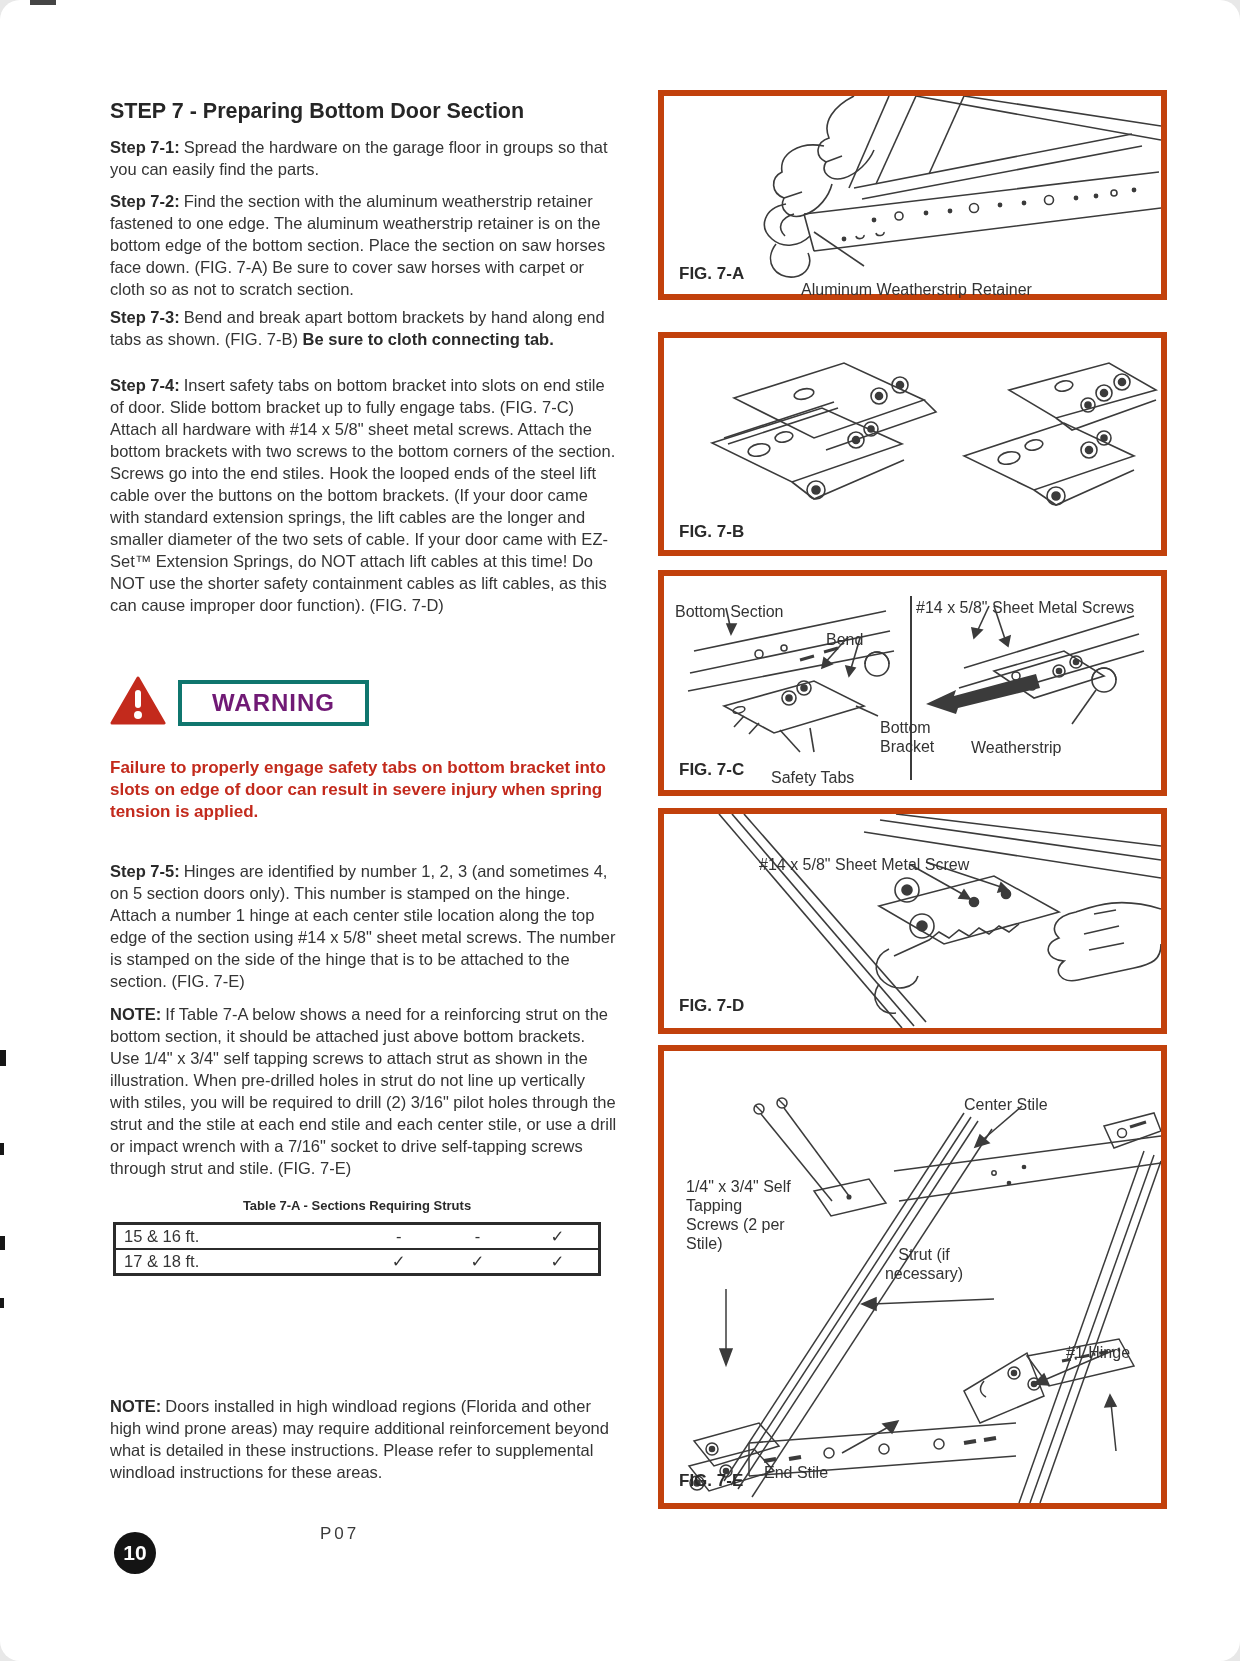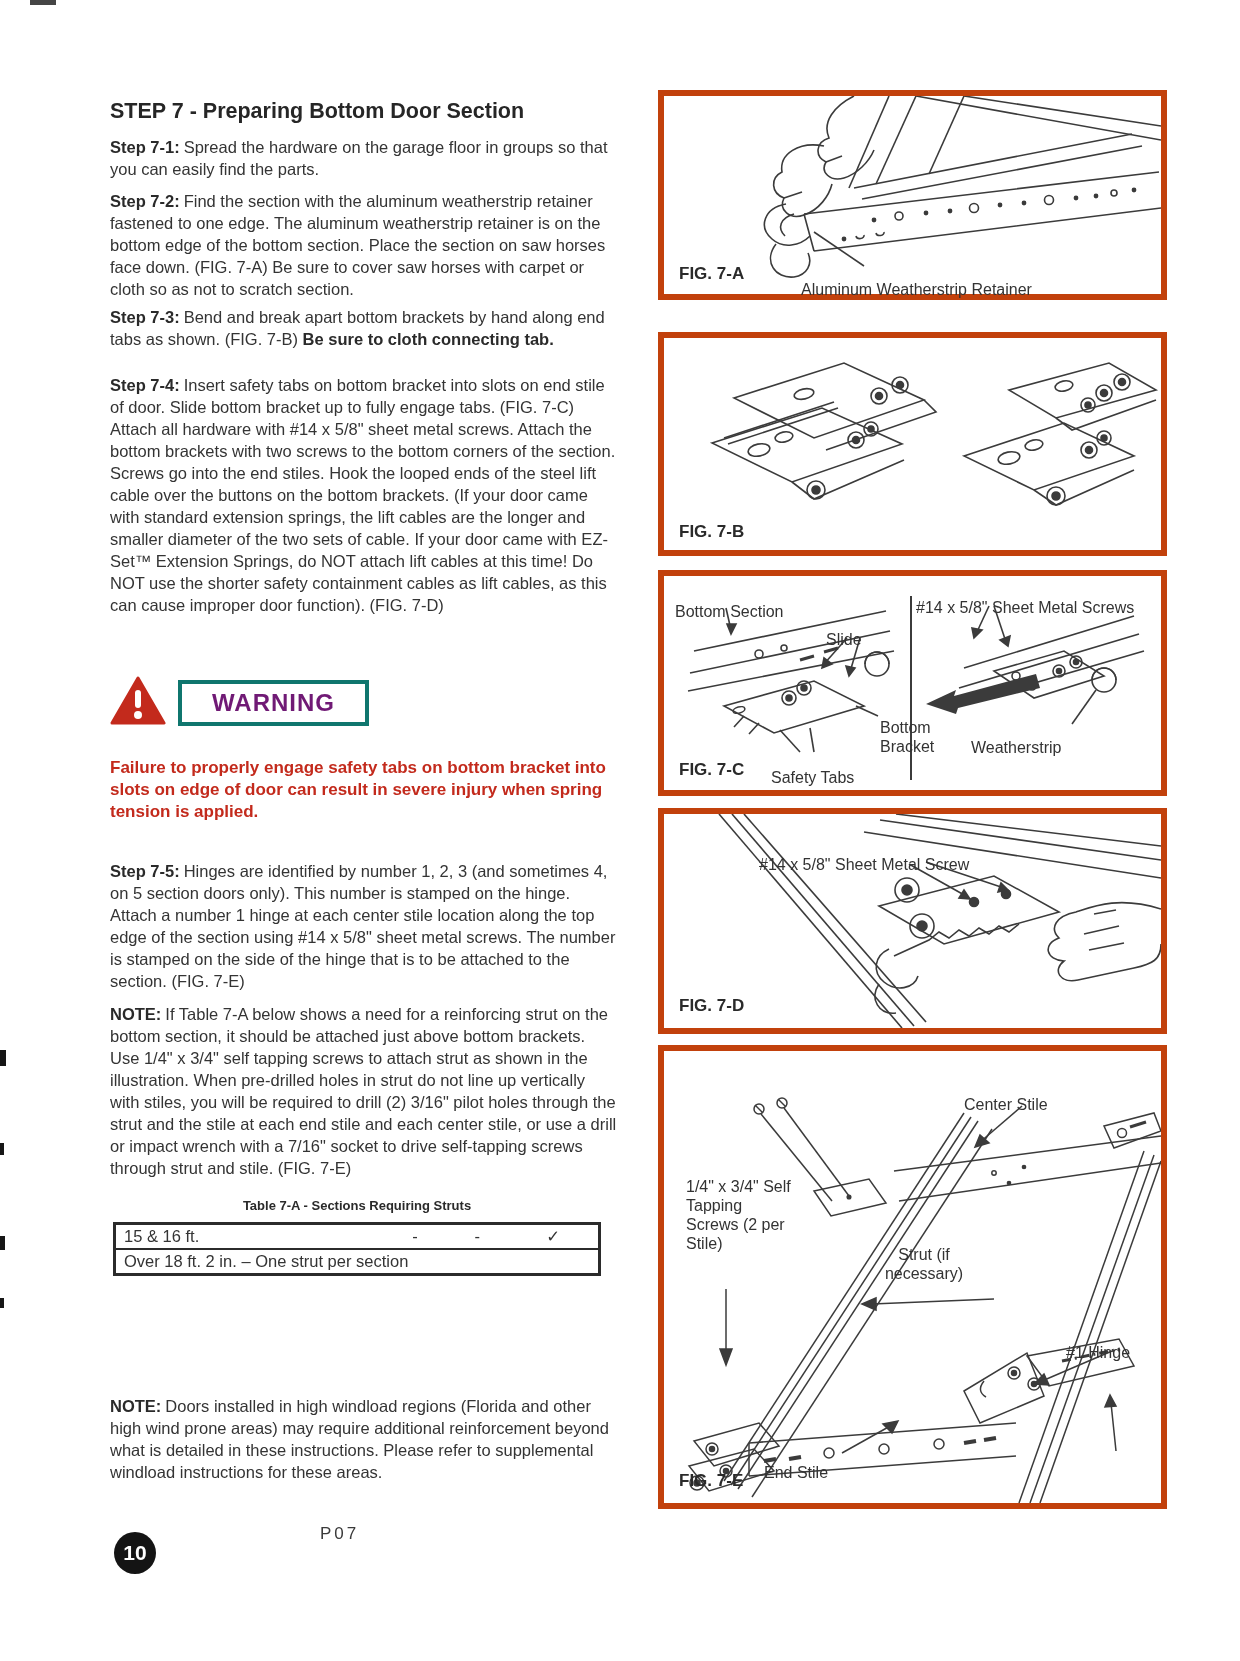--- a/index.html
+++ b/index.html
@@ -1,17 +1,17 @@
 <!DOCTYPE html>
 <html><head>
 <meta charset="utf-8">
 <style>
   html,body{margin:0;padding:0;background:#e8e8e8;}
   .page{position:relative;width:1240px;height:1661px;background:#ffffff;overflow:hidden;
-        font-family:"Liberation Sans", sans-serif;color:#333;}
+        font-family:"Liberation Sans", sans-serif;color:#333;border-radius:20px;}
   .blk{position:absolute;left:110px;width:508px;font-size:16.5px;line-height:22px;color:#343434;}
   .blk b{color:#2a2a2a;}
   .lead{margin-right:4px;}
   .page-title{position:absolute;left:110px;top:85px;width:540px;font-size:21.5px;font-weight:bold;color:#262626;}
   
   .warn-head{position:absolute;left:110px;top:676px;display:flex;align-items:center;gap:12px;}
   .warn-box{border:4px solid #0f766e;color:#701a75;font-weight:bold;font-size:24px;letter-spacing:1px;
             padding:5px 30px;}
   .warn-text{position:absolute;left:110px;top:740px;width:510px;font-size:17px;line-height:22px;
              font-weight:bold;color:#c32a1c;}
@@ -80,21 +80,24 @@
   <div class="tbl-title">Table 7-A - Sections Requiring Struts</div>
   <table class="struts">
     <tbody>
     <tr>
       <td class="c1">15 &amp; 16 ft.</td>
       <td>-</td>
       <td>-</td>
       <td>✓</td>
     </tr>
     <tr>
-      <td class="span" colspan="4">Over 18 ft. 2 in. – One strut per section</td>
+      <td class="c1">17 &amp; 18 ft.</td>
+      <td>✓</td>
+      <td>✓</td>
+      <td>✓</td>
     </tr>
   </tbody>
     </table>
 
   <p class="blk" style="top:1378px"><b class="lead">NOTE:</b><span>Doors installed in high windload regions (Florida and other high wind prone areas) may require additional reinforcement beyond what is detailed in these instructions. Please refer to supplemental windload instructions for these areas.</span></p>
 
   <div class="page-badge">10</div>
   <div class="page-code">P07</div>
 
   <div class="fig" style="top:90px;height:198px">
@@ -235,21 +238,21 @@
         <polygon points="310,62 308,52 318,54" fill="#3b3b3b"></polygon>
       <line x1="330" y1="30" x2="342" y2="66"></line>
         <polygon points="344,70 336,64 346,60" fill="#3b3b3b"></polygon>
 
       <polygon points="262,128 292,114 290,120 372,98 376,112 294,132 292,138" fill="#3b3b3b" stroke="none"></polygon>
 
       <line x1="432" y1="114" x2="408" y2="148"></line>
     </svg>
     <div class="lbl" style="left:11px;top:10px">Bottom Section</div>
     <div class="lbl" style="left:252px;top:6px">#14 x 5/8" Sheet Metal Screws</div>
-    <div class="lbl" style="left:162px;top:38px">Slide</div>
+    <div class="lbl" style="left:162px;top:38px">Bend</div>
     <div class="lbl" style="left:216px;top:126px;width:80px">Bottom Bracket</div>
     <div class="lbl" style="left:107px;top:176px">Safety Tabs</div>
     <div class="lbl" style="left:307px;top:146px">Weatherstrip</div>
     <div class="cap" style="left:15px;top:184px">FIG. 7-C</div>
   </div>
 
   <div class="fig" style="top:808px;height:214px">
     <svg width="497" height="214" viewBox="0 0 497 214" stroke="#3b3b3b" stroke-width="1.6" fill="none">
 
       <line x1="55" y1="0" x2="238" y2="214"></line>

